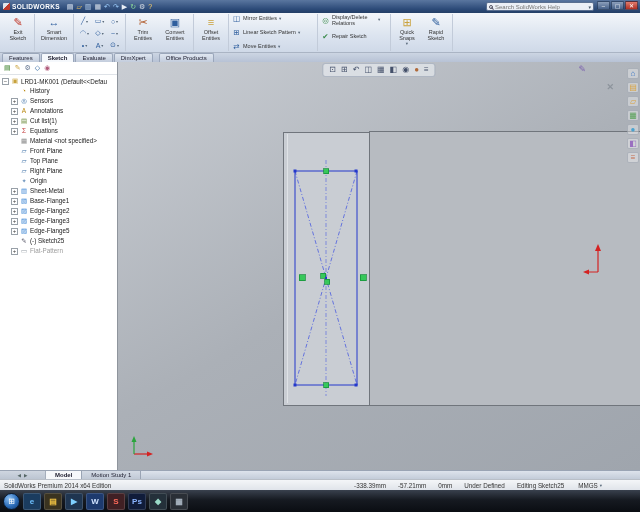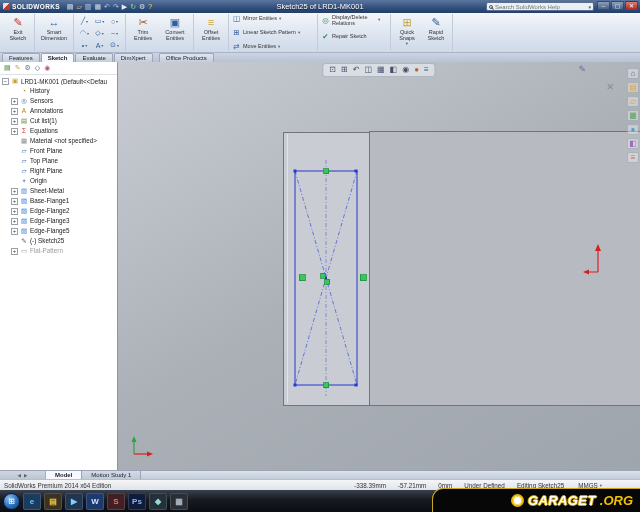--- a/index.html
+++ b/index.html
@@ -98,21 +98,20 @@
         <span class="qico" style="color: rgb(242, 195, 90);">▱</span>
         <span class="qico" style="color: rgb(188, 214, 240);">▥</span>
         <span class="qico" style="color: rgb(207, 216, 228);">▦</span>
         <span class="qico" style="color: rgb(159, 208, 255);">↶</span>
         <span class="qico" style="color: rgb(159, 208, 255);">↷</span>
         <span class="qico" style="color: rgb(232, 238, 246);">▶</span>
         <span class="qico" style="color: rgb(143, 224, 154);">↻</span>
         <span class="qico" style="color: rgb(215, 221, 230);">⚙</span>
         <span class="qico" style="color: rgb(255, 211, 106);">?</span>
       </span>
-    <span class="tb-title">Sketch25 of LRD1-MK001</span>
     <span class="searchbox">
       <span class="mag"></span>
       <input placeholder="Search SolidWorks Help" style="">
       <span class="caret">▾</span>
     </span>
     <span class="winbtns">
       <span class="winbtn">–</span>
       <span class="winbtn">▢</span>
       <span class="winbtn close">✕</span>
     </span>
@@ -474,19 +473,14 @@
         <span class="task-ico" style="background: rgb(58, 51, 32); color: rgb(244, 197, 66);">▤</span>
         <span class="task-ico" style="background: rgb(31, 53, 80); color: rgb(127, 208, 255);">▶</span>
         <span class="task-ico" style="background: rgb(29, 58, 110); color: rgb(207, 226, 255);">W</span>
         <span class="task-ico" style="background: rgb(64, 32, 36); color: rgb(255, 106, 90);">S</span>
         <span class="task-ico" style="background: rgb(16, 28, 58); color: rgb(138, 180, 255);">Ps</span>
         <span class="task-ico" style="background: rgb(36, 48, 58); color: rgb(154, 219, 200);">◆</span>
         <span class="task-ico" style="background: rgb(42, 47, 54); color: rgb(170, 182, 194);">▦</span>
       </span>
   </div>
 
-  <div class="watermark">
-    <span class="wm-logo"></span>
-    <span class="wm-text">GARAGET</span>
-    <span class="wm-org">.ORG</span>
-  </div>
 
 </div>
 
 </body></html>

